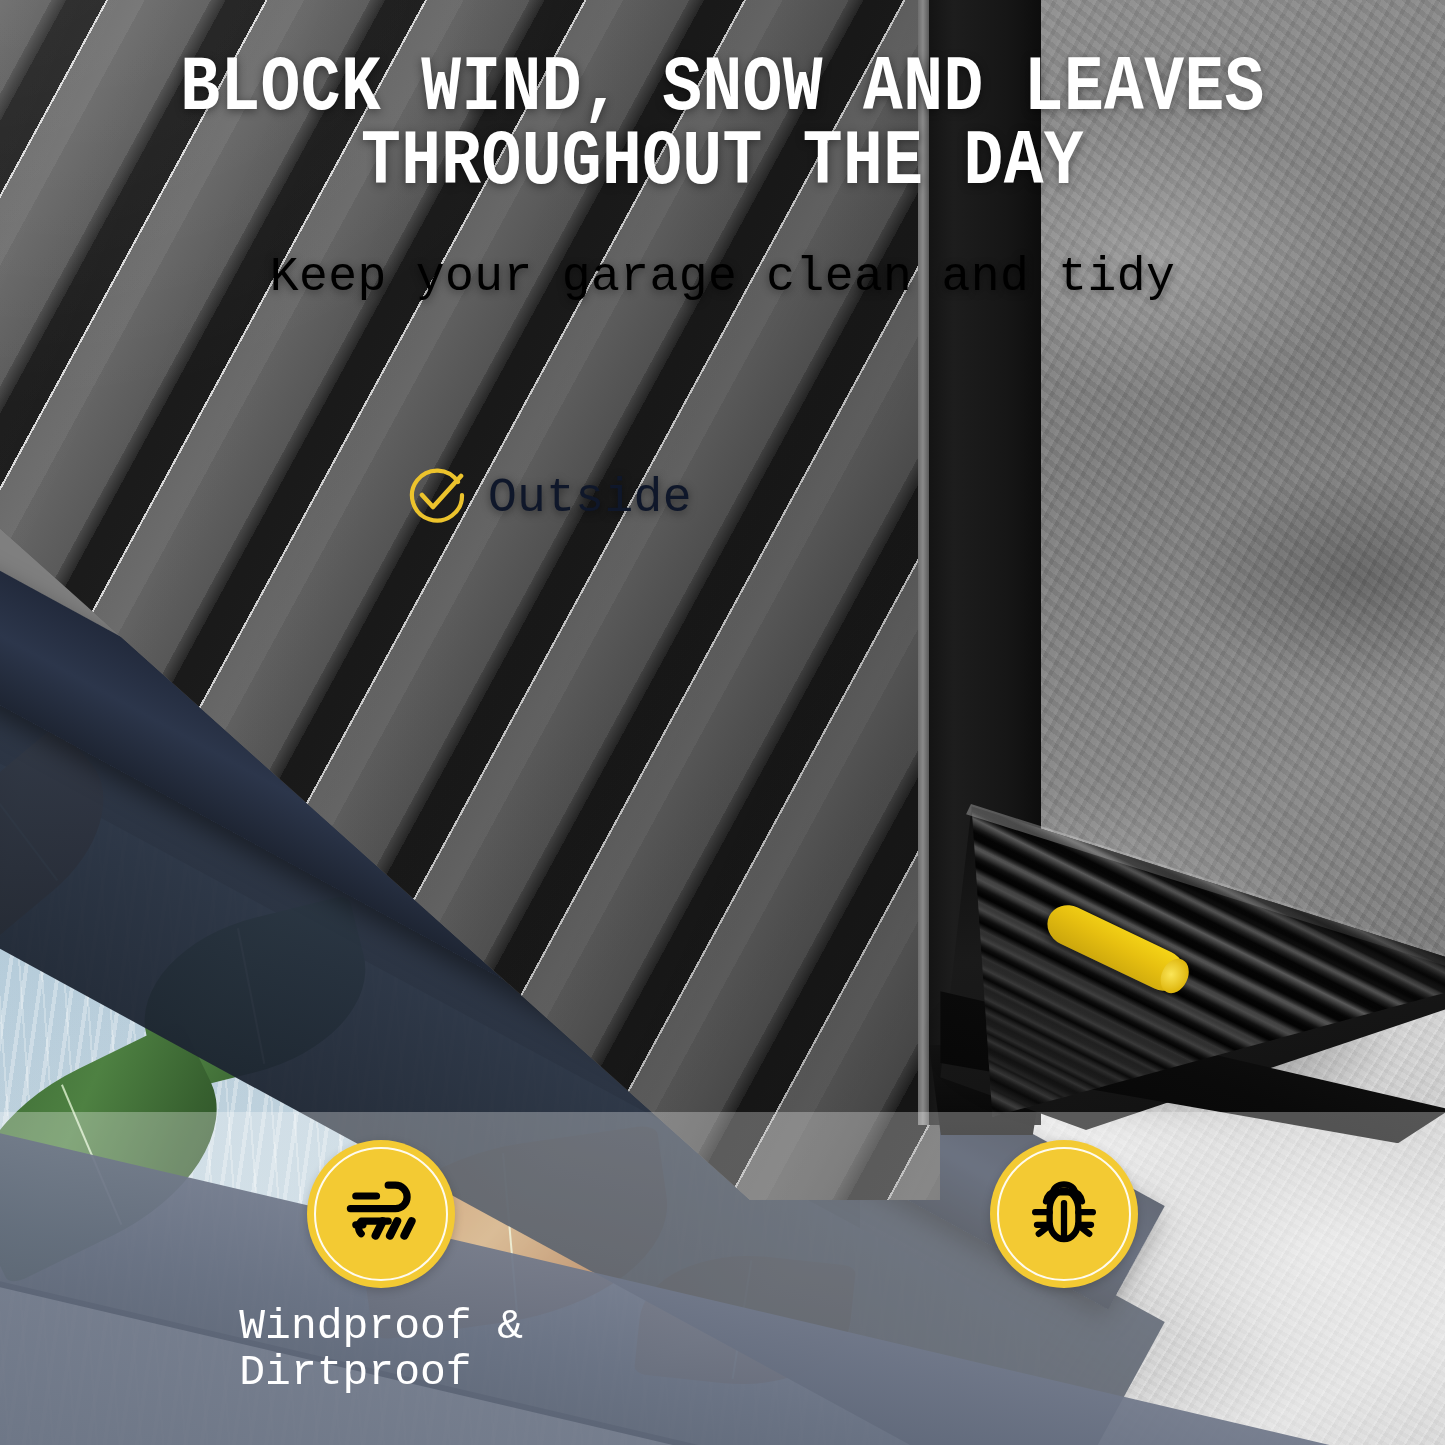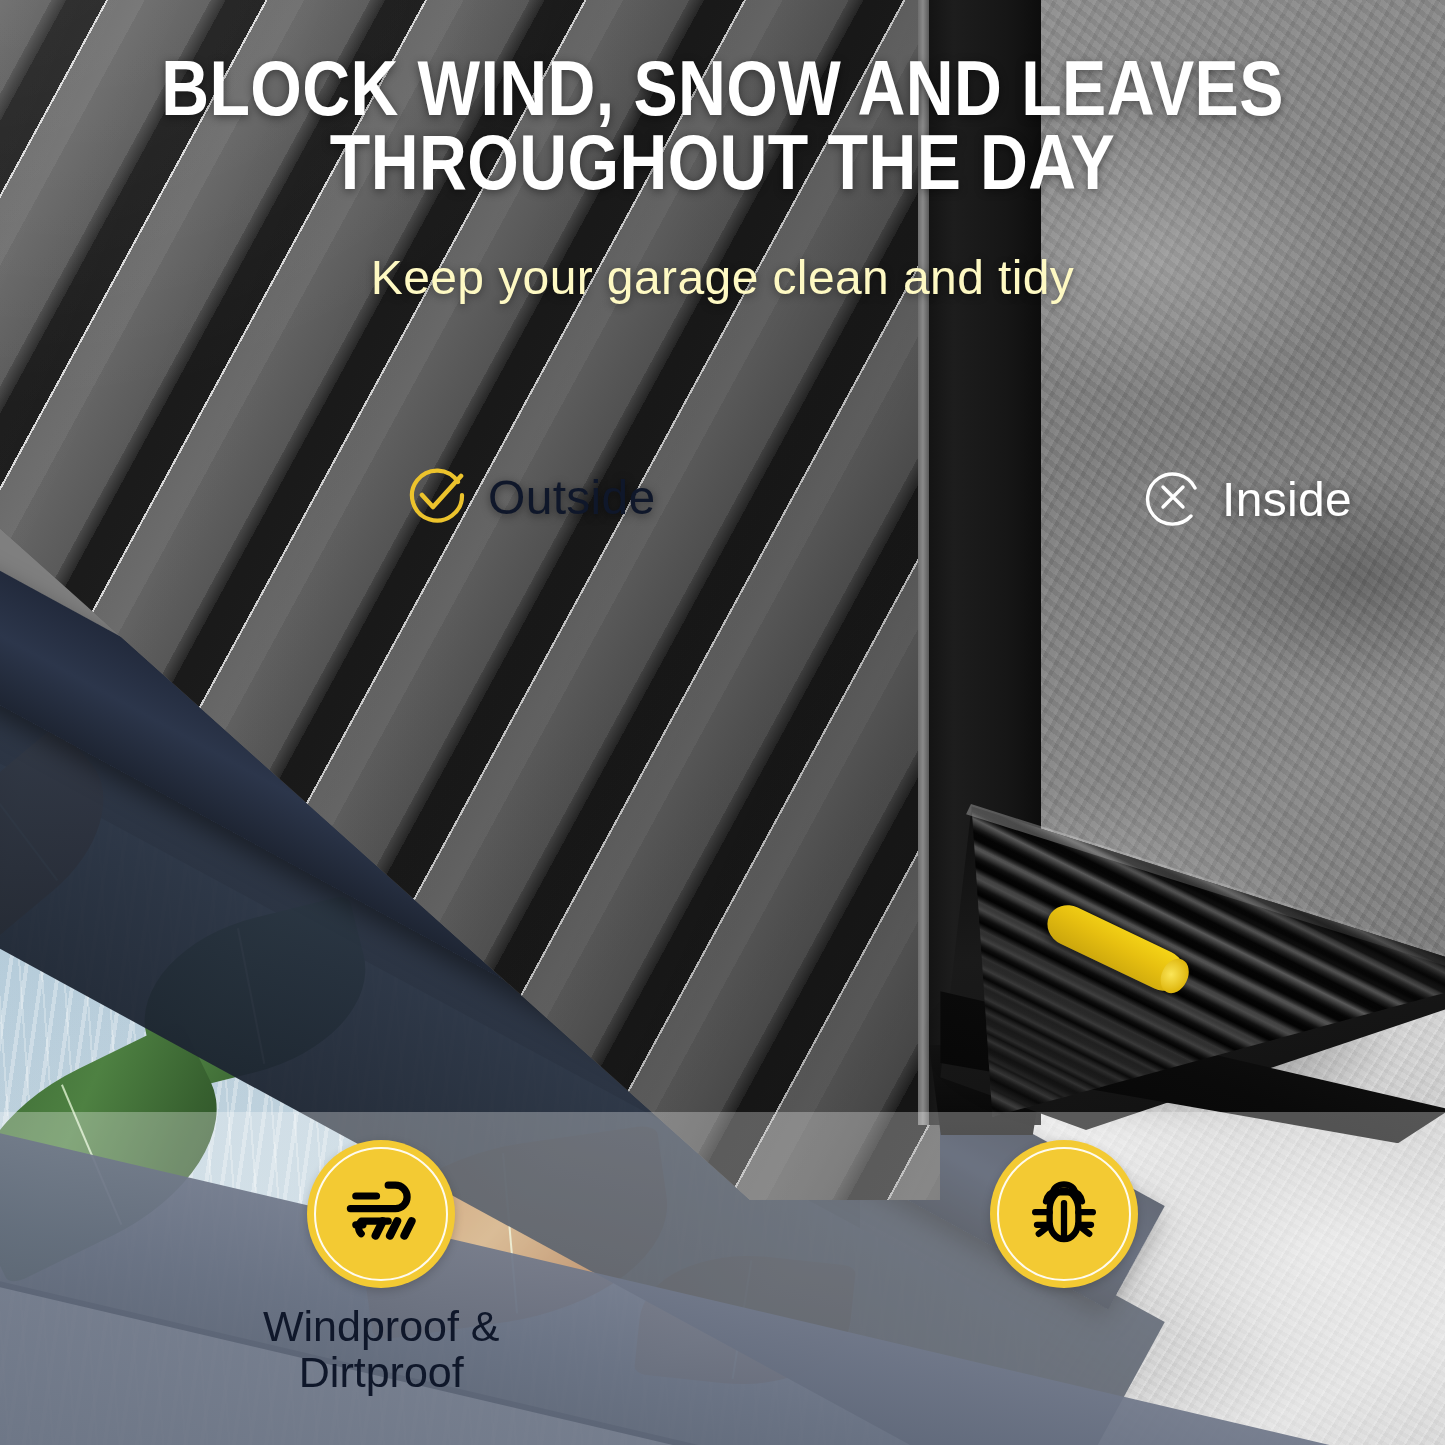--- a/index.html
+++ b/index.html
@@ -2,21 +2,21 @@
 <html><head>
 <meta charset="utf-8">
 <style>
   * { margin:0; padding:0; box-sizing:border-box; }
   html,body { background:#111; }
 
   #stage {
     position:relative;
     width:1445px; height:1445px;
     overflow:hidden;
-    font-family:Liberation Sans, sans-serif;
+    font-family:Liberation Mono, monospace;
     background:#7f7f7f;
     user-select:none;
   }
 
   
   #wall {
     left:1035px; top:0; right:0; bottom:0; position:absolute;
     background:
       radial-gradient(ellipse 300px 200px at 30% 18%, rgba(255,255,255,.20), transparent 70%),
       radial-gradient(ellipse 260px 160px at 80% 40%, rgba(0,0,0,.22), transparent 70%),
@@ -196,21 +196,21 @@
     text-align:center; color:#fff;
     font-weight:700;
     font-size:77px;
     line-height:.96;
     letter-spacing:.5px;
     transform:scaleX(.86);
     text-shadow:0 2px 10px rgba(0,0,0,.45);
   }
   #subtitle{
     position:absolute; left:0; right:0; top:250px;
-    text-align:center; color:#fef9c3;
+    text-align:center; color:#000000;
     font-size:48px; font-weight:400;
     letter-spacing:.4px;
     text-shadow:0 2px 8px rgba(0,0,0,.45);
   }
 
   
   .marker{
     position:absolute; display:flex; align-items:center; gap:18px;
   }
   .marker .mlabel{ font-size:48px; font-weight:400; letter-spacing:.3px;
@@ -252,21 +252,21 @@
     display:flex; align-items:center; justify-content:center;
     position:relative;
     box-shadow:0 3px 10px rgba(0,0,0,.18);
   }
   .badge::before{
     content:""; position:absolute; inset:7px; border-radius:50%;
     border:2.5px solid rgba(255,255,255,.92);
   }
   .badge svg{ width:90px; height:90px; display:block; position:relative; }
   .flabel{
-    margin-top:16px; text-align:center; color:#0f172a;
+    margin-top:16px; text-align:left; color:#ffffff;
     font-size:43px; line-height:1.06; font-weight:400;
     white-space:pre-line;
   }
 </style>
 </head>
 <body>
 
 <div id="stage">
 
   <div id="wall"></div>
@@ -320,29 +320,20 @@
   <div class="marker" id="marker-outside">
     <span>
       <svg width="66" height="66" viewBox="0 0 66 66" fill="none">
         <path d="M54 20 A25 25 0 1 0 58 33" stroke="#ecc32c" stroke-width="4.2" stroke-linecap="round" fill="none"></path>
         <path d="M18 33 L29 45 L57 14" stroke="#ecc32c" stroke-width="4.6" stroke-linecap="round" stroke-linejoin="round" fill="none"></path>
       </svg>
     </span>
     <span class="mlabel">Outside</span>
   </div>
 
-  <div class="marker" id="marker-inside">
-    <span>
-      <svg width="62" height="62" viewBox="0 0 62 62" fill="none">
-        <path d="M49 50 A25 25 0 1 1 53 22" stroke="#ffffff" stroke-width="3.4" stroke-linecap="round" fill="none"></path>
-        <path d="M21 21 L41 41 M41 21 L21 41" stroke="#ffffff" stroke-width="3.4" stroke-linecap="round" fill="none"></path>
-      </svg>
-    </span>
-    <span class="mlabel">Inside</span>
-  </div>
 
   <div id="overlay-band"></div>
   <div id="wedge2"></div>
   <div id="wedge"></div>
 
   <div id="features">
 
     <div class="feature">
       <div class="badge">
         <span>

